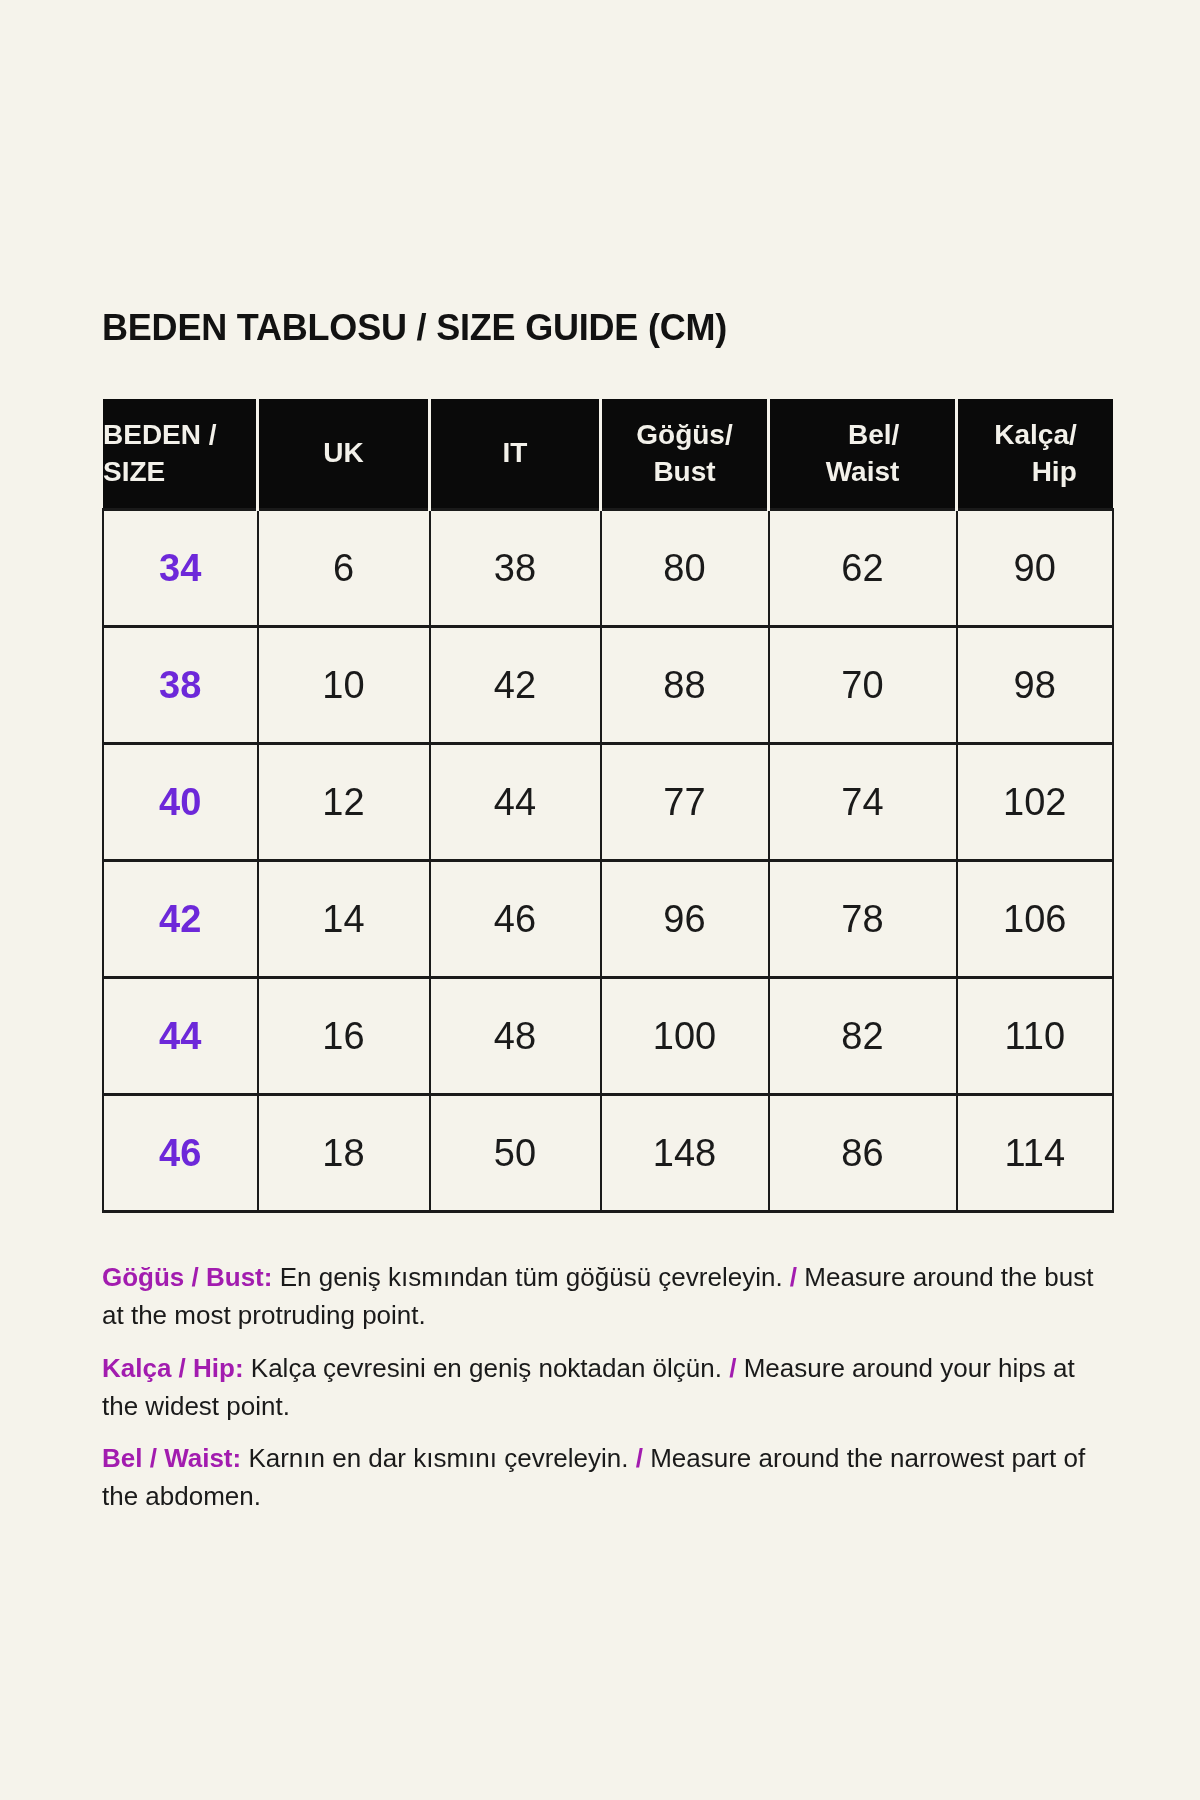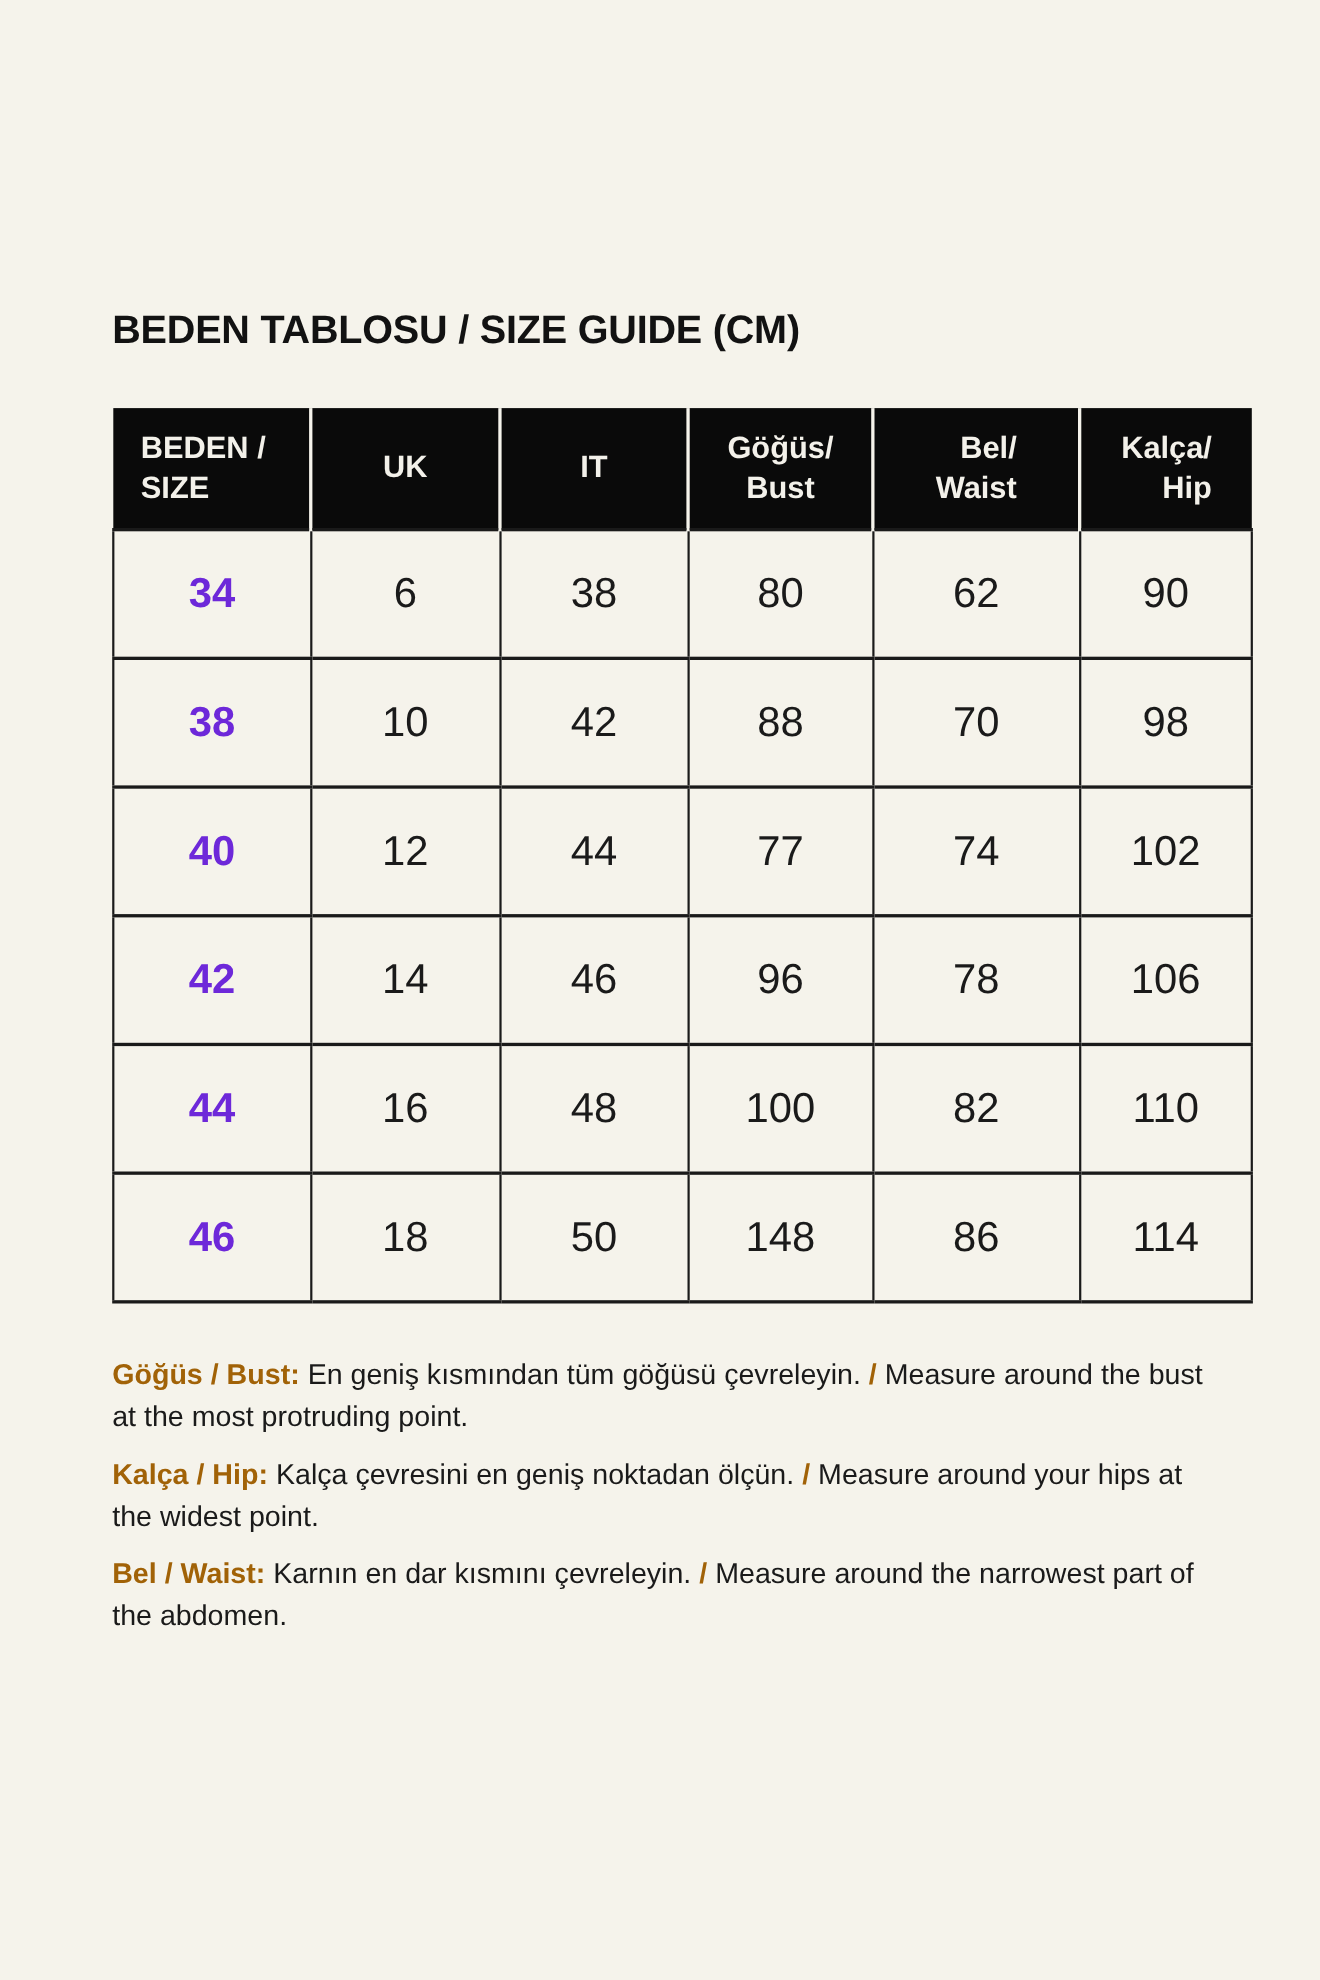--- a/index.html
+++ b/index.html
@@ -5,21 +5,21 @@
   html,body { margin:0; padding:0; background:#f5f3eb; }
   .page {
     position:relative;
     width:1200px; height:1800px;
     background:#f5f3eb;
     font-family:"Liberation Sans","DejaVu Sans",sans-serif;
     color:#161616;
     overflow:hidden;
     box-sizing:border-box;
   }
-  .content { padding:278px 95px 0 102px; box-sizing:border-box; }
+  .content { padding:278px 95px 0 102px; box-sizing:border-box;margin-top:28px; }
 
   h1.title {
     margin:0 0 50px 0;
     font-size:36px;
     line-height:1.2;
     font-weight:700;
     letter-spacing:-0.2px;
     color:#121212;
   }
 
@@ -34,21 +34,21 @@
     font-size:28px;
     font-weight:700;
     line-height:1.32;
     height:109px;
     vertical-align:middle;
     text-align:center;
     padding:0;
     border:0;
   }
   thead th + th { border-left:3px solid #f5f3eb; }
-  thead th:first-child { text-align:left; padding-left:25px; }
+  thead th:first-child { text-align:left; }
   .hdr { display:inline-block; text-align:center; }
   thead th:first-child .hdr { text-align:left; }
   thead th:nth-child(5) .hdr,
   thead th:nth-child(6) .hdr { text-align:right; }
 
   thead th:nth-child(1) { width:153px; }
   thead th:nth-child(2) { width:169px; }
   thead th:nth-child(3) { width:168px; }
   thead th:nth-child(4) { width:165px; }
   thead th:nth-child(5) { width:185px; }
@@ -69,21 +69,21 @@
   tbody td:first-child { font-weight:700; color:#6d28d9; }
 
   .notes {
     margin-top:45px;
     width:1005px;
     font-size:26px;
     line-height:1.47;
     color:#1a1a1a;
   }
   .notes p { margin:0 0 14px 0; }
-  .notes .seg-bold { font-weight:700; color:#a16207; }
+  .notes .seg-bold { font-weight:700; color:#a21caf; }
 </style>
 </head>
 <body>
 
 <div class="page">
   <div class="content">
 
     <h1 class="title">BEDEN TABLOSU / SIZE GUIDE (CM)</h1>
 
     <table class="size-table">

